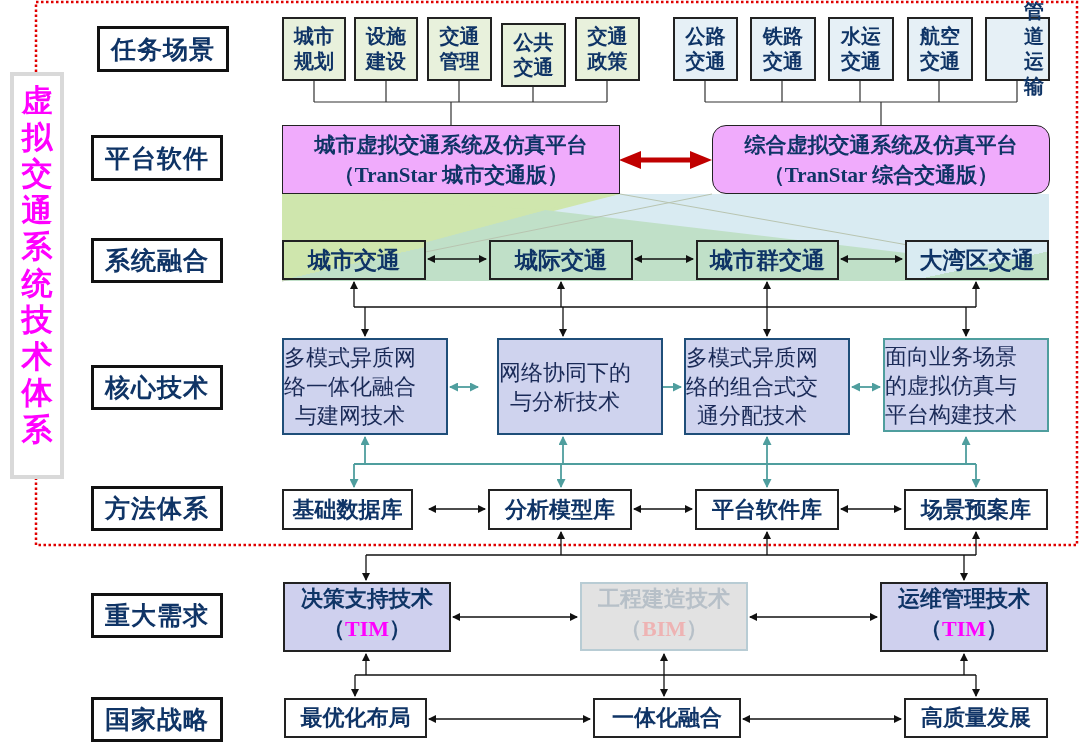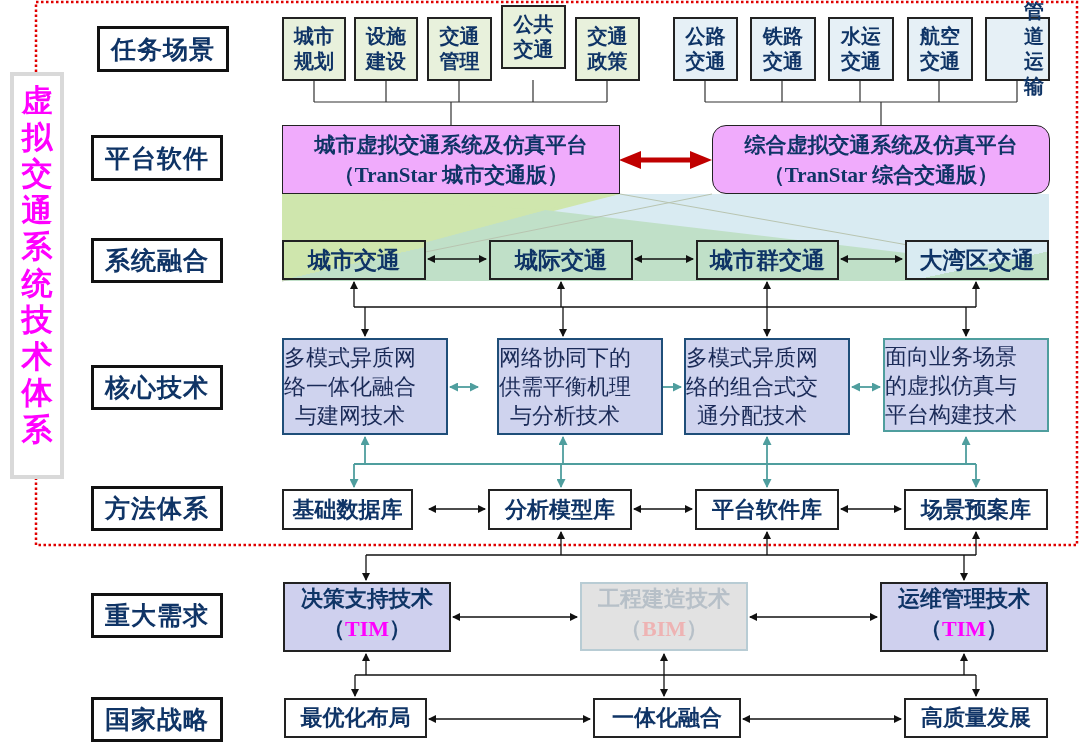--- a/index.html
+++ b/index.html
@@ -184,21 +184,21 @@
       <div>设施</div>
       <div>建设</div>
     </div>
   </div>
 <div class="abs task green" style="left:427px;top:17px;width:65px;height:64px;">
     <div>
       <div>交通</div>
       <div>管理</div>
     </div>
   </div>
-<div class="abs task green" style="left:501px;top:5px;width:65px;height:64px;">
+<div class="abs task green" style="left:501px;top:23px;width:65px;height:64px;">
     <div>
       <div>公共</div>
       <div>交通</div>
     </div>
   </div>
 <div class="abs task green" style="left:575px;top:17px;width:65px;height:64px;">
     <div>
       <div>交通</div>
       <div>政策</div>
     </div>
@@ -252,21 +252,20 @@
 <div class="abs core" style="left:282px;top:338px;width:166px;height:97px;">
   <div>
       <div>多模式异质网</div>
       <div>络一体化融合</div>
       <div>与建网技术</div>
     </div>
 </div>
 <div class="abs core" style="left:481px;top:338px;width:166px;height:97px;margin-left:16px;">
   <div>
       <div>网络协同下的</div>
-      <div>供需平衡机理</div>
       <div>与分析技术</div>
     </div>
 </div>
 <div class="abs core" style="left:684px;top:338px;width:166px;height:97px;">
   <div>
       <div>多模式异质网</div>
       <div>络的组合式交</div>
       <div>通分配技术</div>
     </div>
 </div>

